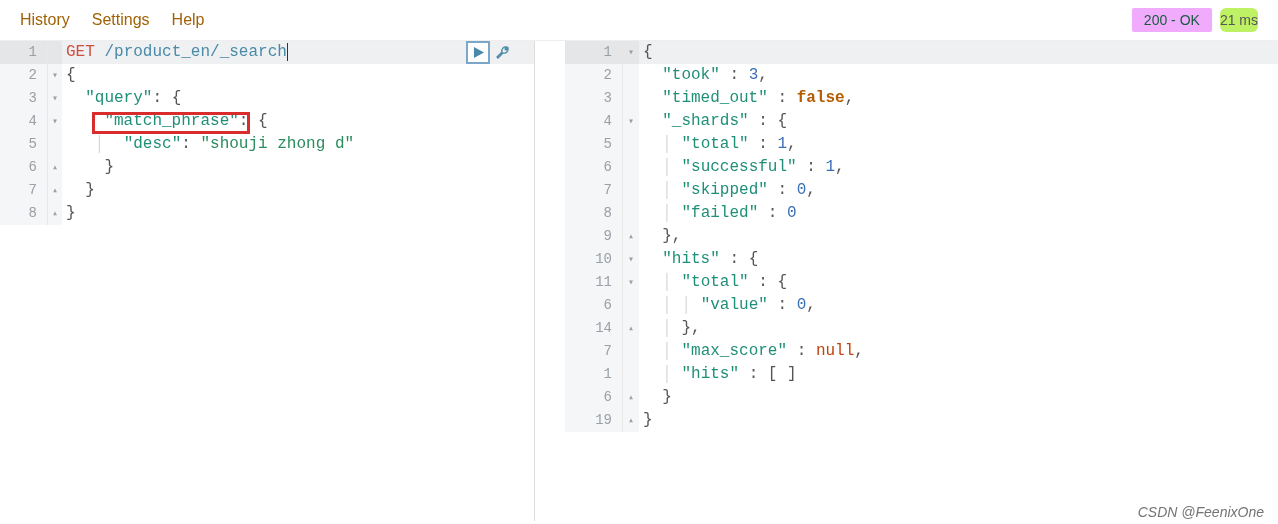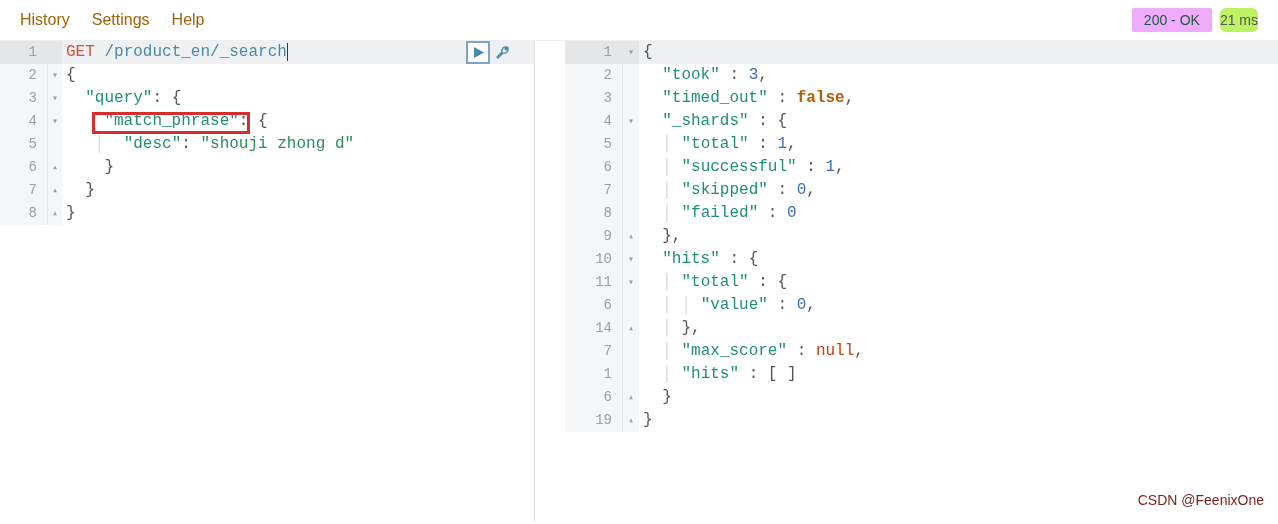--- a/index.html
+++ b/index.html
@@ -140,25 +140,26 @@
       align-items: center;
       justify-content: center;
       cursor: pointer;
     }
     .cursor-line {
       border-right: 1px solid #333;
       margin-right: -1px;
     }
     .watermark {
       position: absolute;
-      bottom: 16px;
+      bottom: 4px;
       right: 14px;
-      color: #7f1d1d;
+      color: #737373;
       font-size: 14px;
       font-family: -apple-system, sans-serif;
+      font-style: italic;
     }
     .divider-gap { width: 30px; flex-shrink: 0; }
   </style>
 </head>
 <body>
 
 <div class="menubar">
   <div class="menubar-left">
     <span class="menu">History</span>
     <span class="menu">Settings</span>

